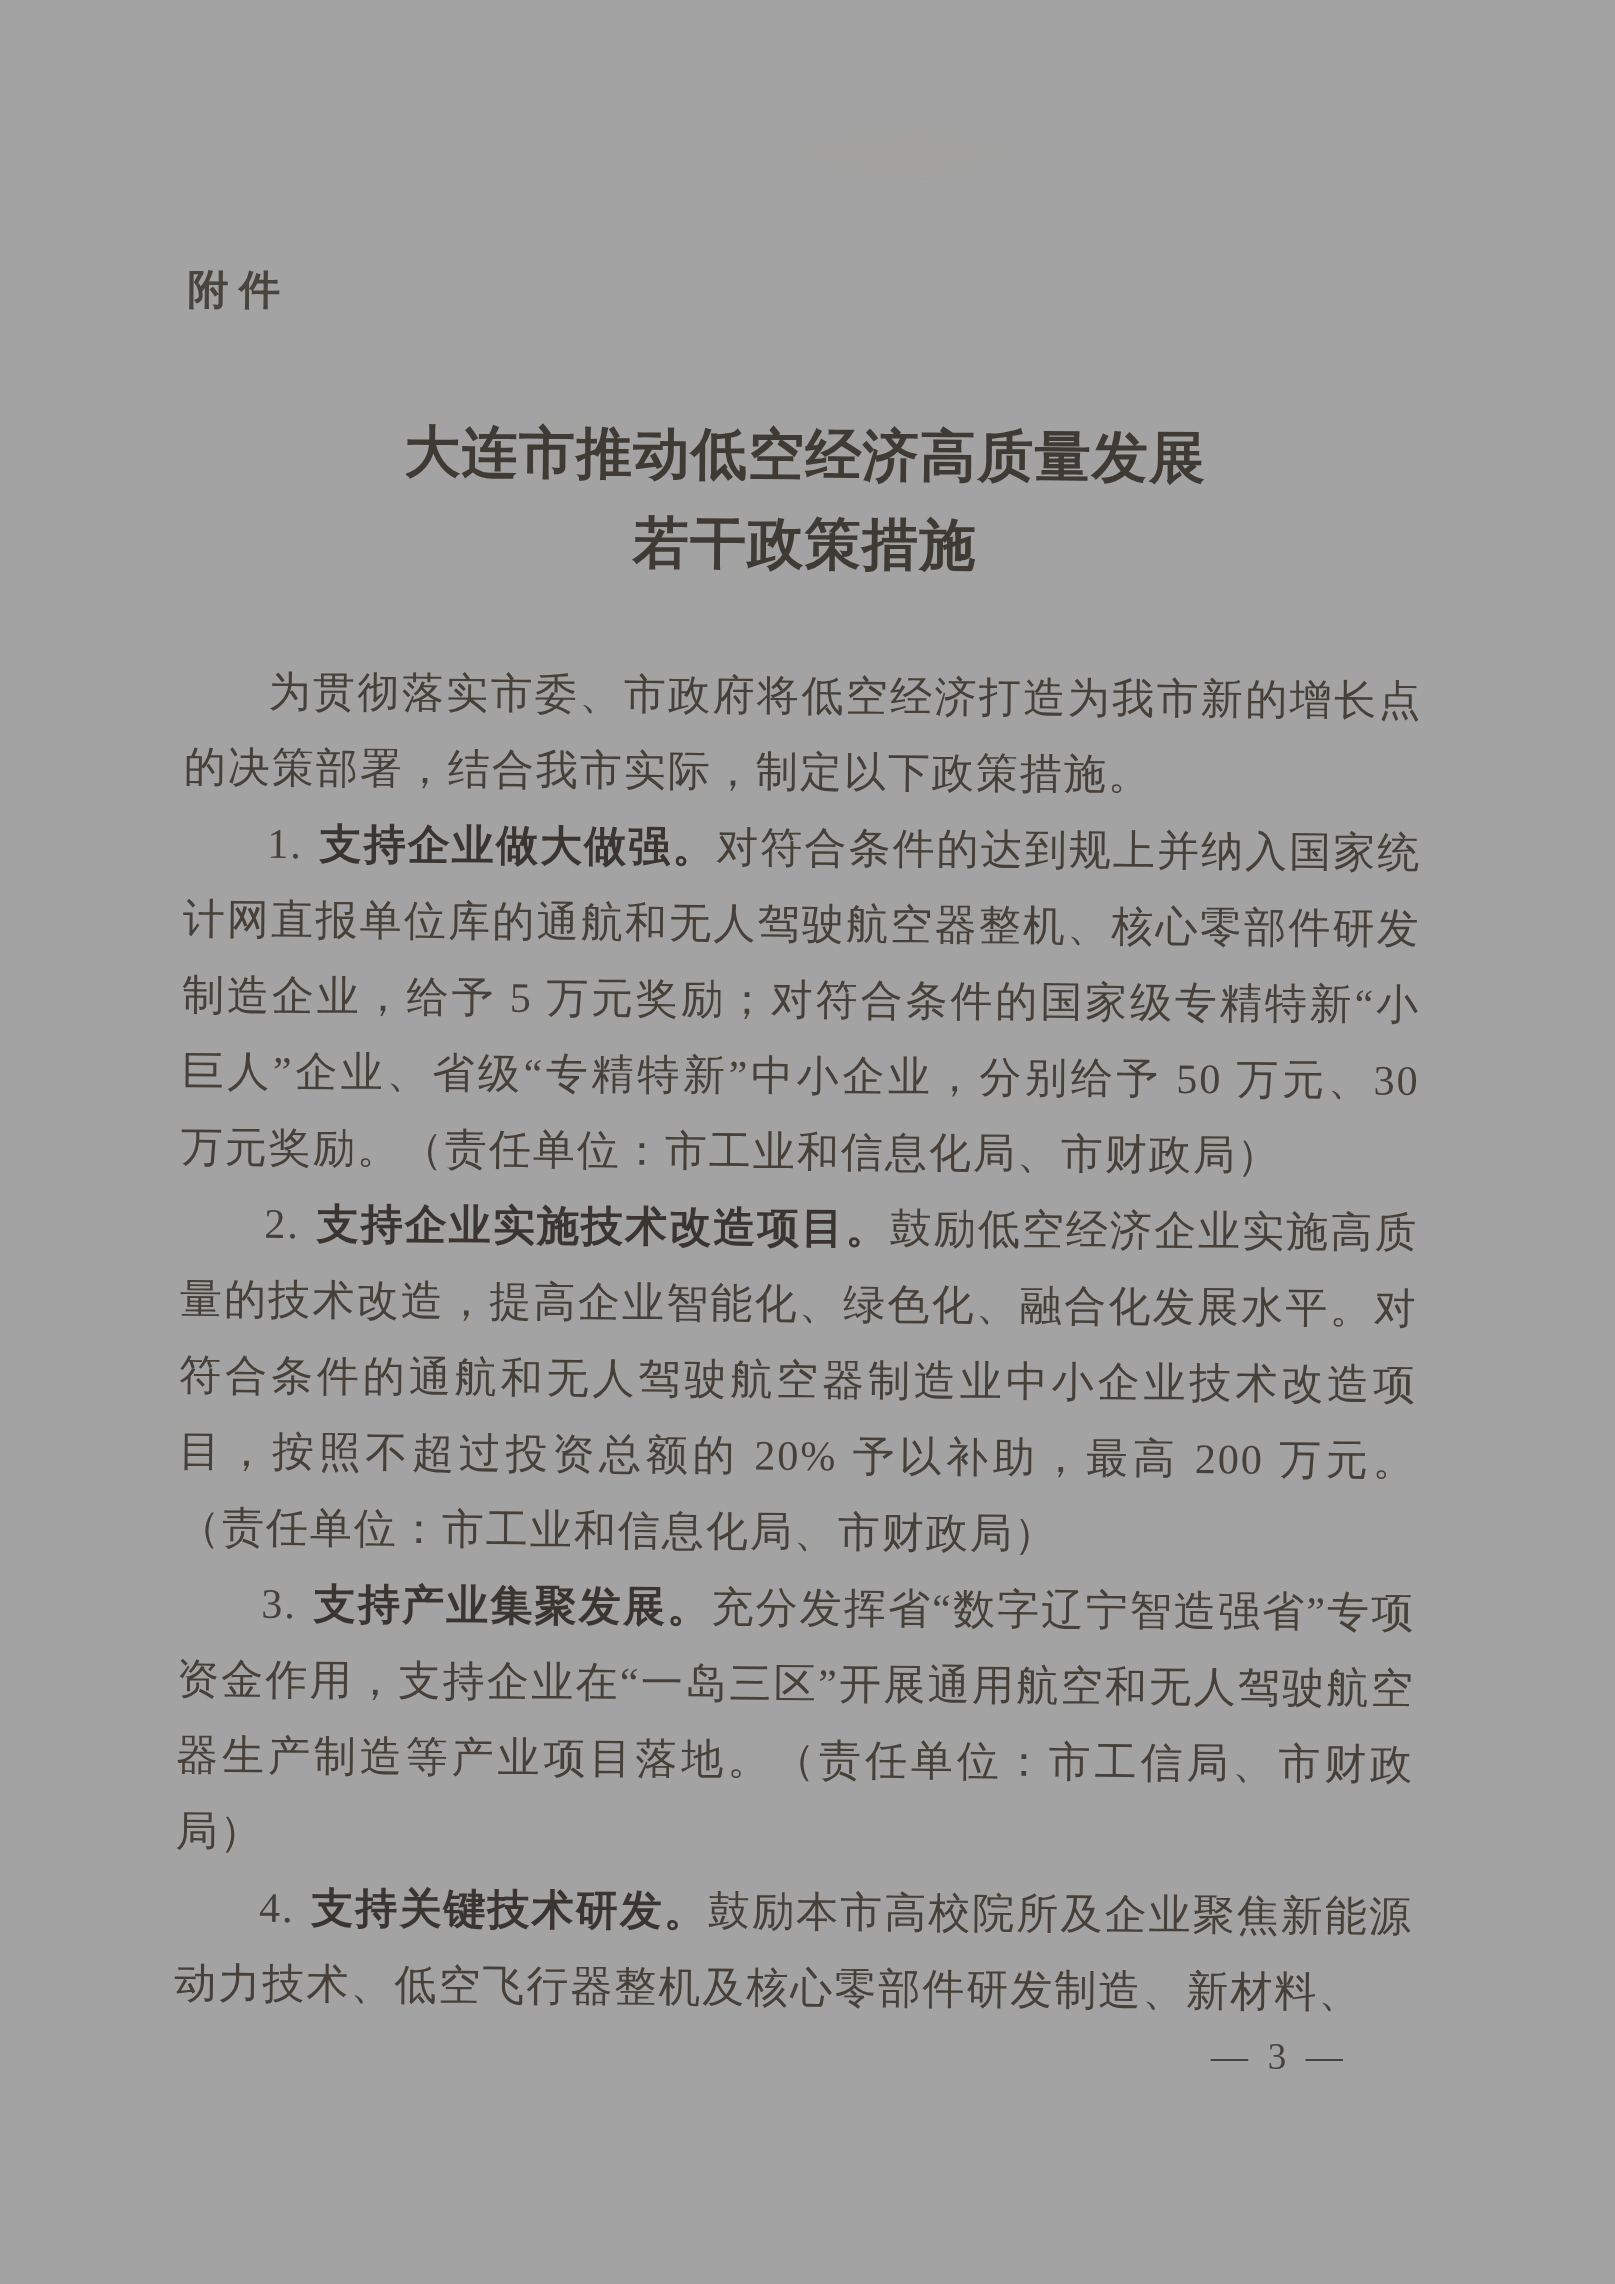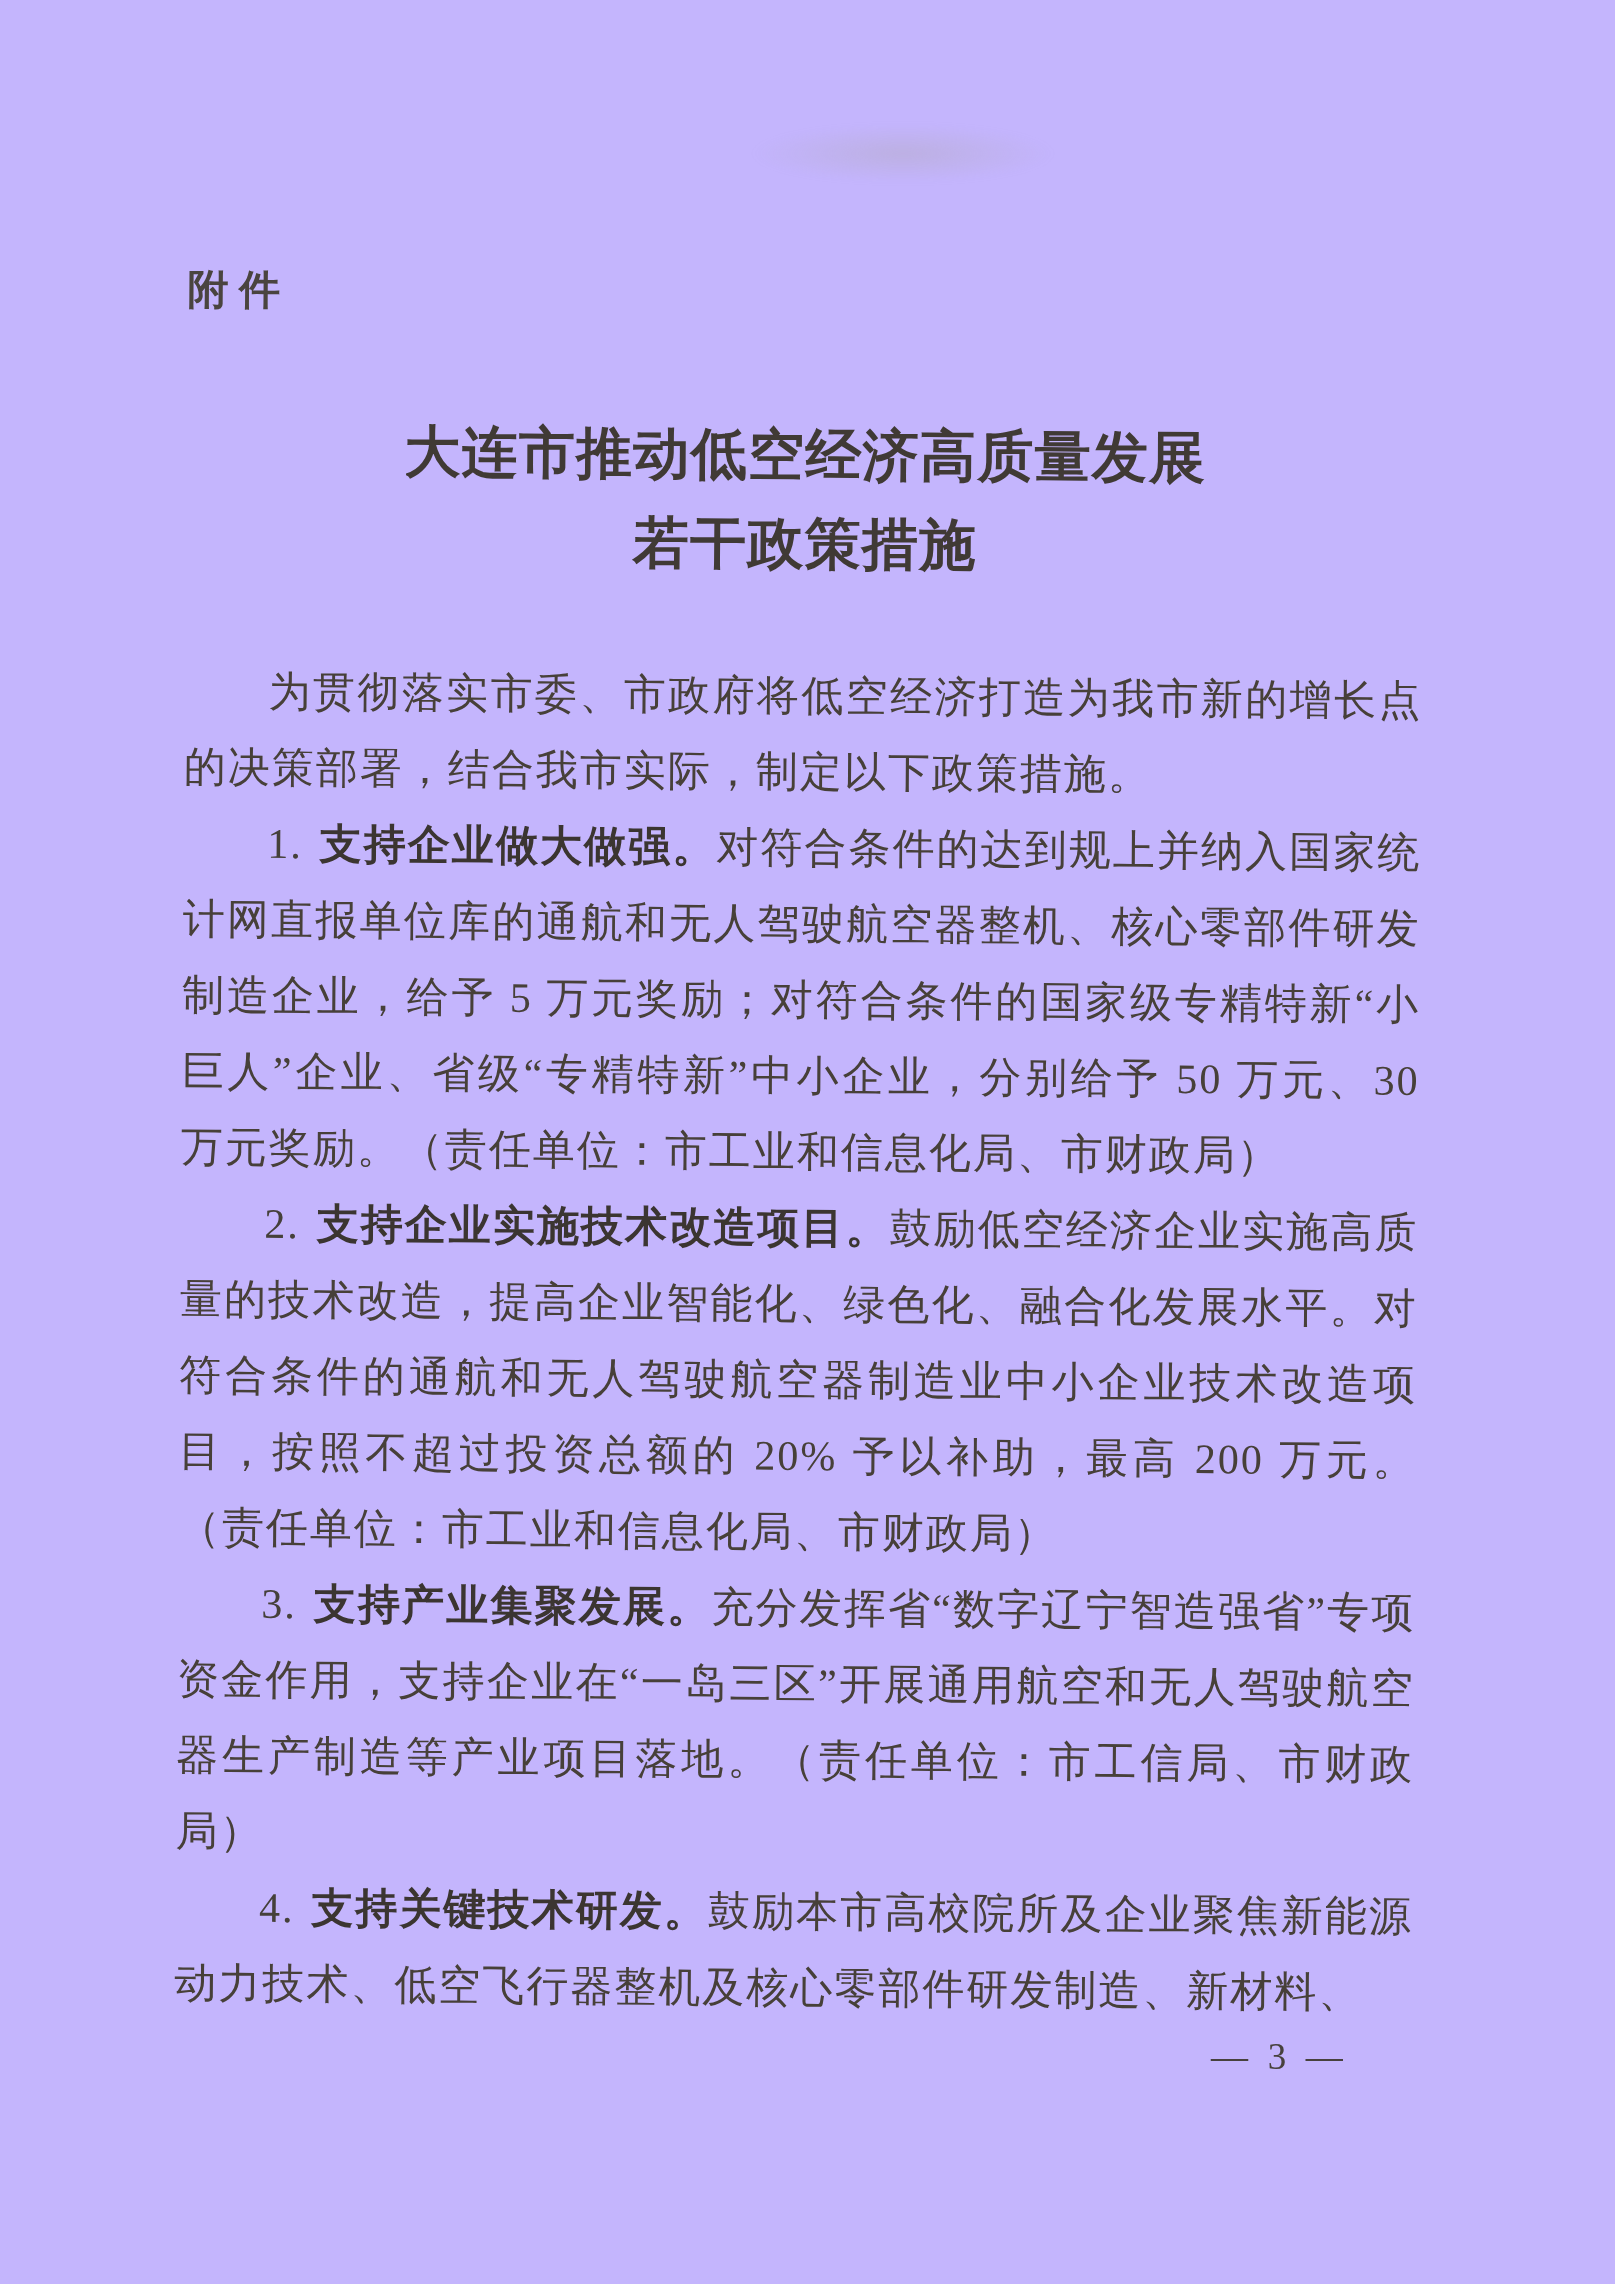--- a/index.html
+++ b/index.html
@@ -4,21 +4,21 @@
 <style>
   html, body { margin: 0; padding: 0; }
   body {
     width: 1616px; height: 2284px;
     background: #e8e8e6;
     font-family: "Liberation Serif", "DejaVu Serif", serif;
   }
   .page {
     position: relative;
     width: 1616px; height: 2284px;
-    background: #c4b5fd;
+    background: #a3a3a3;
     overflow: hidden;
     color: #474039;
   }
   
   .smudge {
     position: absolute;
     top: 124px; left: 750px;
     width: 306px; height: 59px;
     background: radial-gradient(ellipse at center, rgba(170,164,158,0.28), rgba(170,164,158,0) 70%);
     filter: blur(3.3px);

